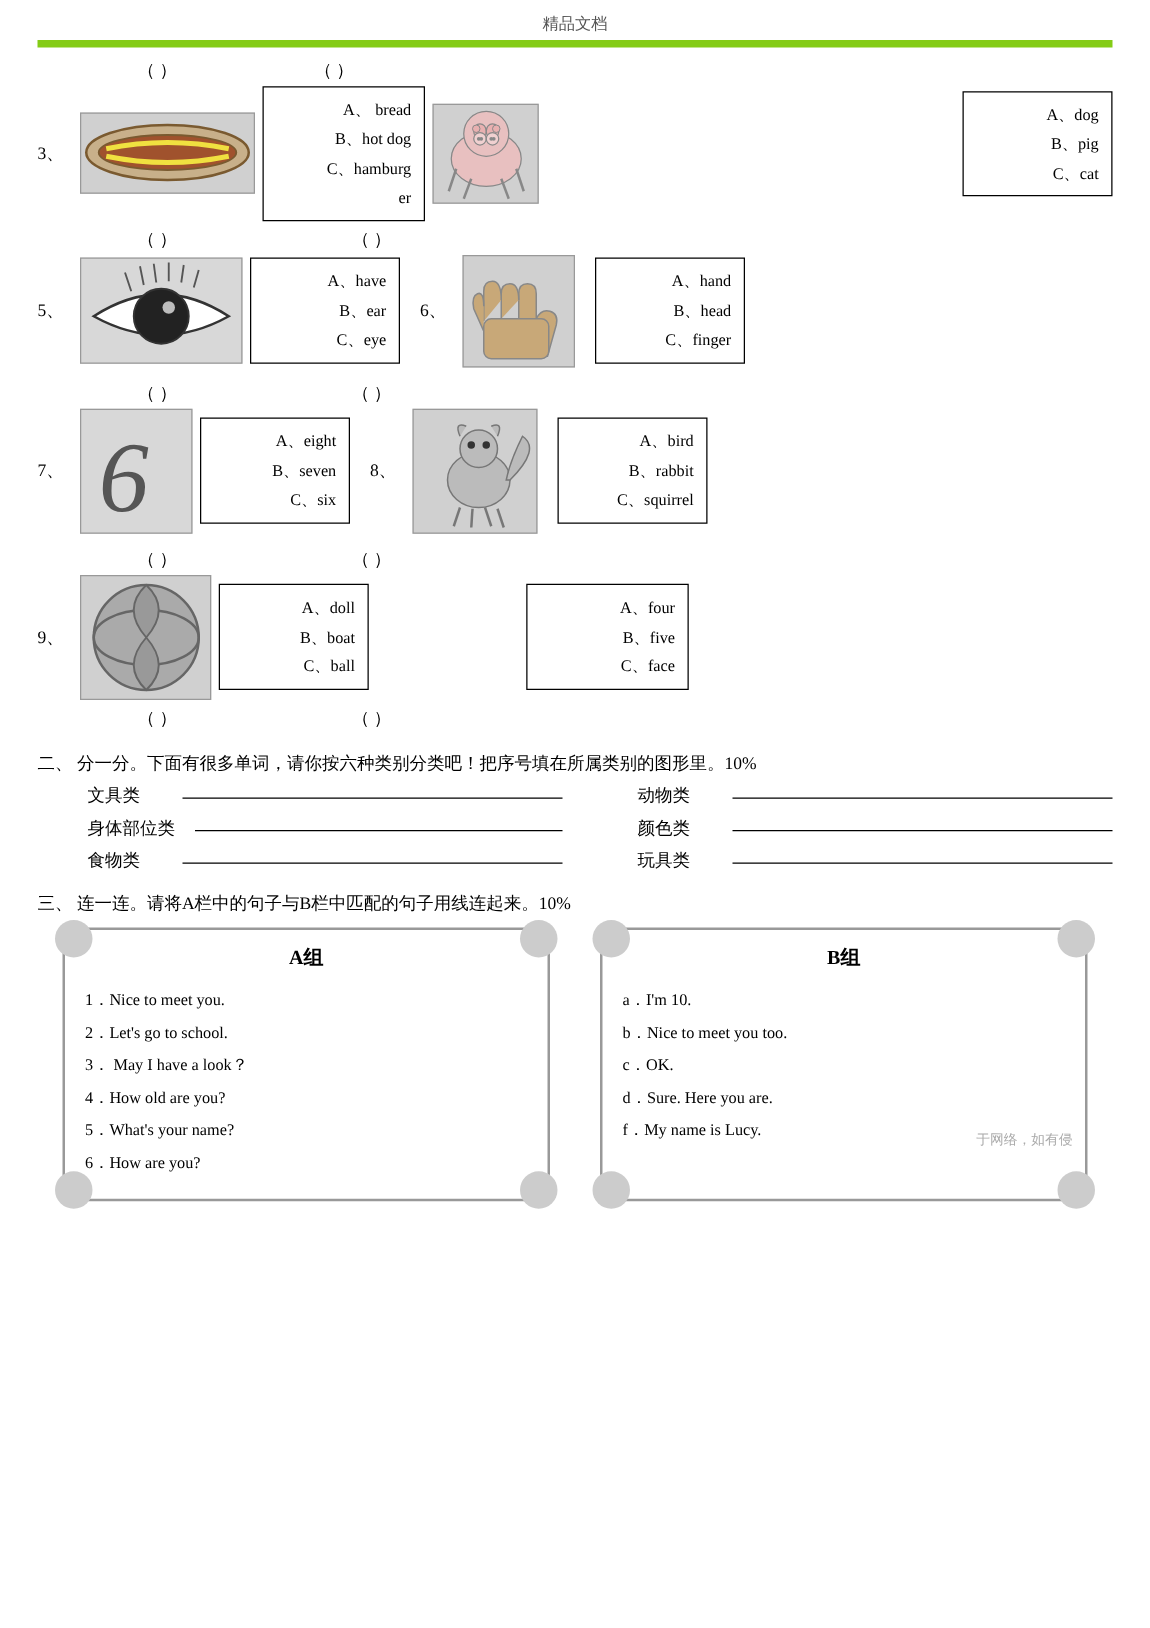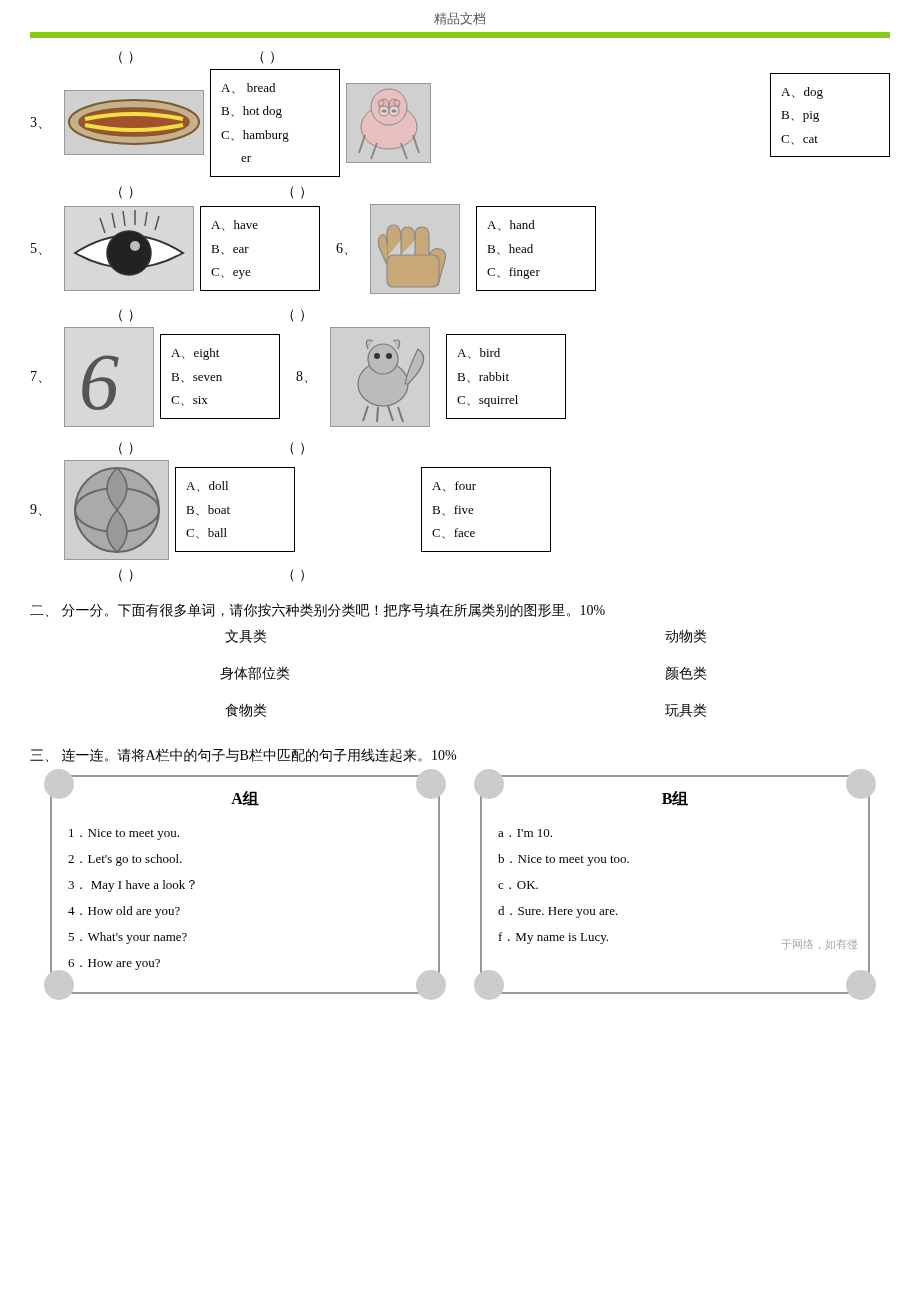--- a/index.html
+++ b/index.html
@@ -23,20 +23,21 @@
     
     .section1 {
       margin-bottom: 10px;
     }
     .choice-box {
       border: 1px solid #000;
       padding: 6px 10px;
       min-width: 140px;
       font-size: 13px;
       line-height: 1.7;
+      text-align: right;
     }
     .choice-box div { line-height: 1.8; }
 
     
     .section2 {
       margin-top: 18px;
       margin-bottom: 16px;
     }
     .section2-title {
       font-size: 14px;
@@ -52,21 +53,20 @@
       display: grid;
       grid-template-columns: 1fr 1fr;
       gap: 8px 60px;
       padding-left: 40px;
       font-size: 14px;
     }
     .category-item {
       display: flex;
       align-items: center;
       gap: 6px;
-      flex-direction: column;
     }
     .category-label {
       font-size: 14px;
       min-width: 70px;
     }
     .category-line {
       flex: 1;
       border-bottom: 1px solid #000;
       height: 1px;
       margin-top: 4px;

